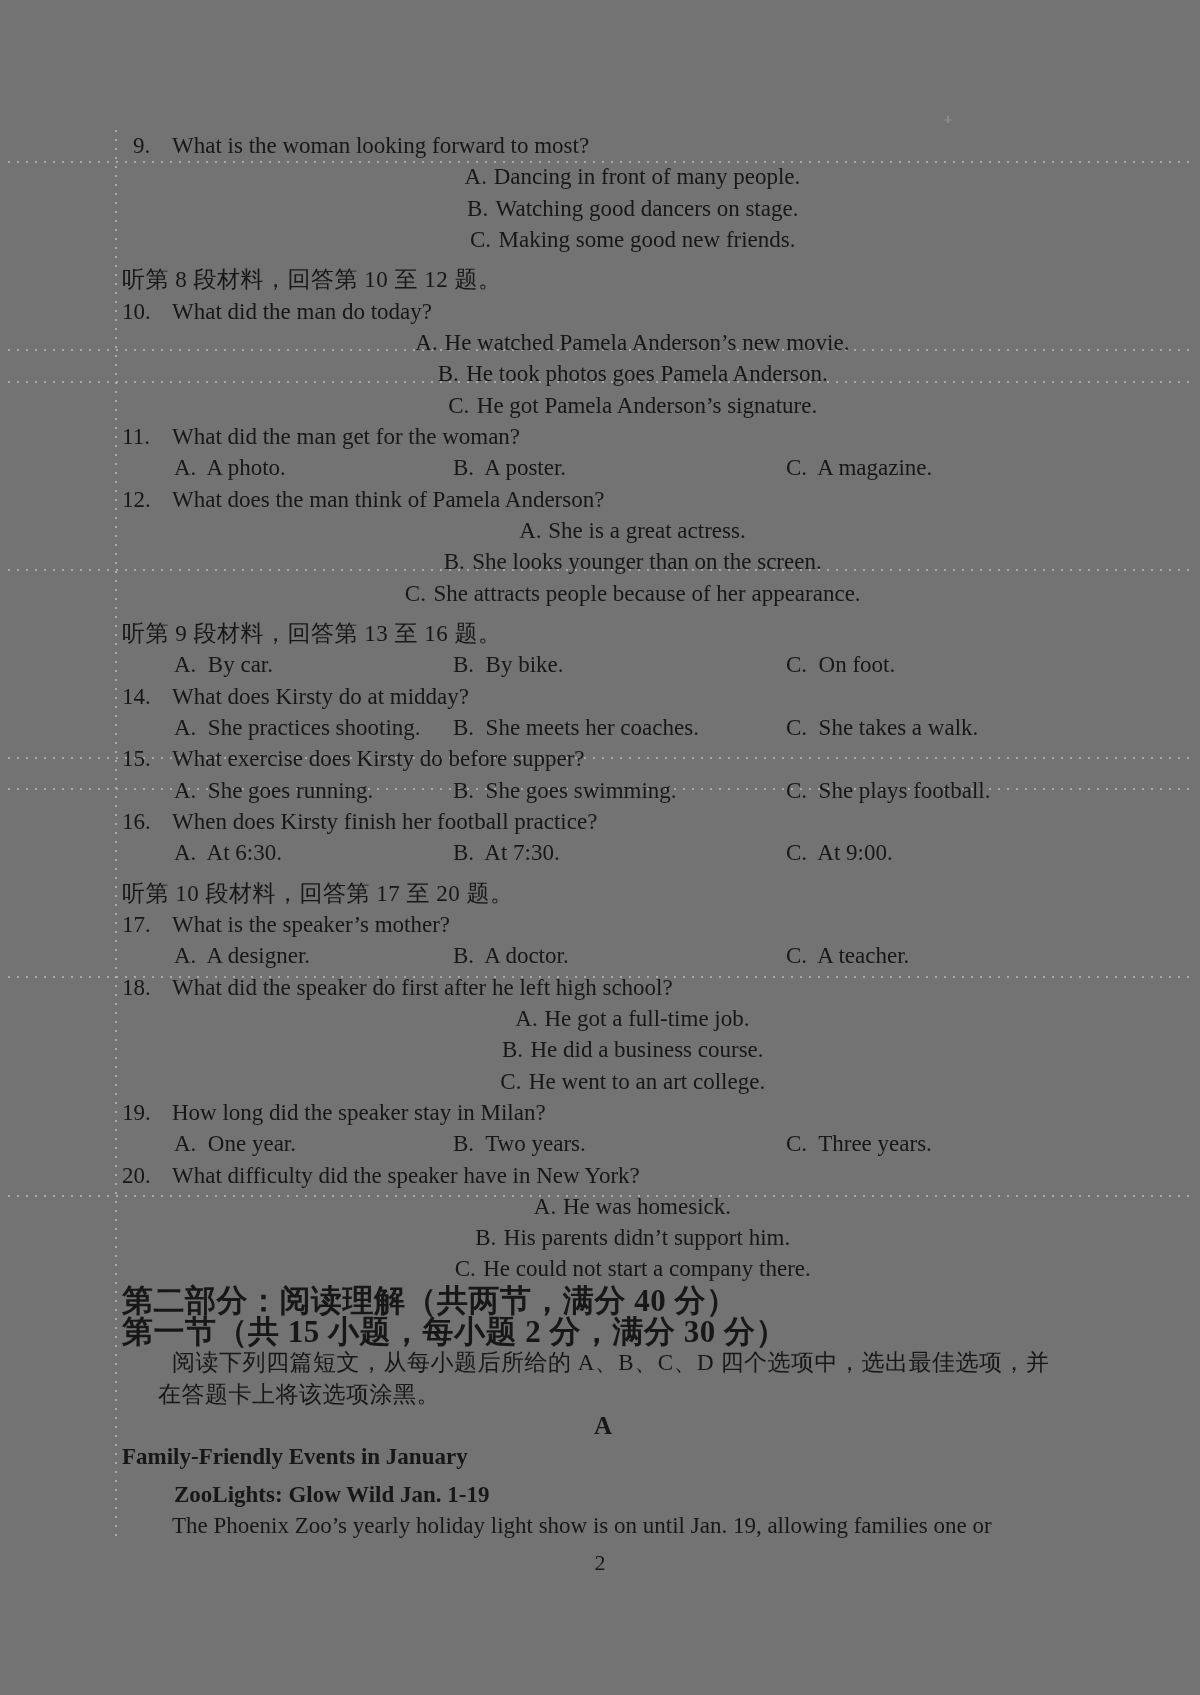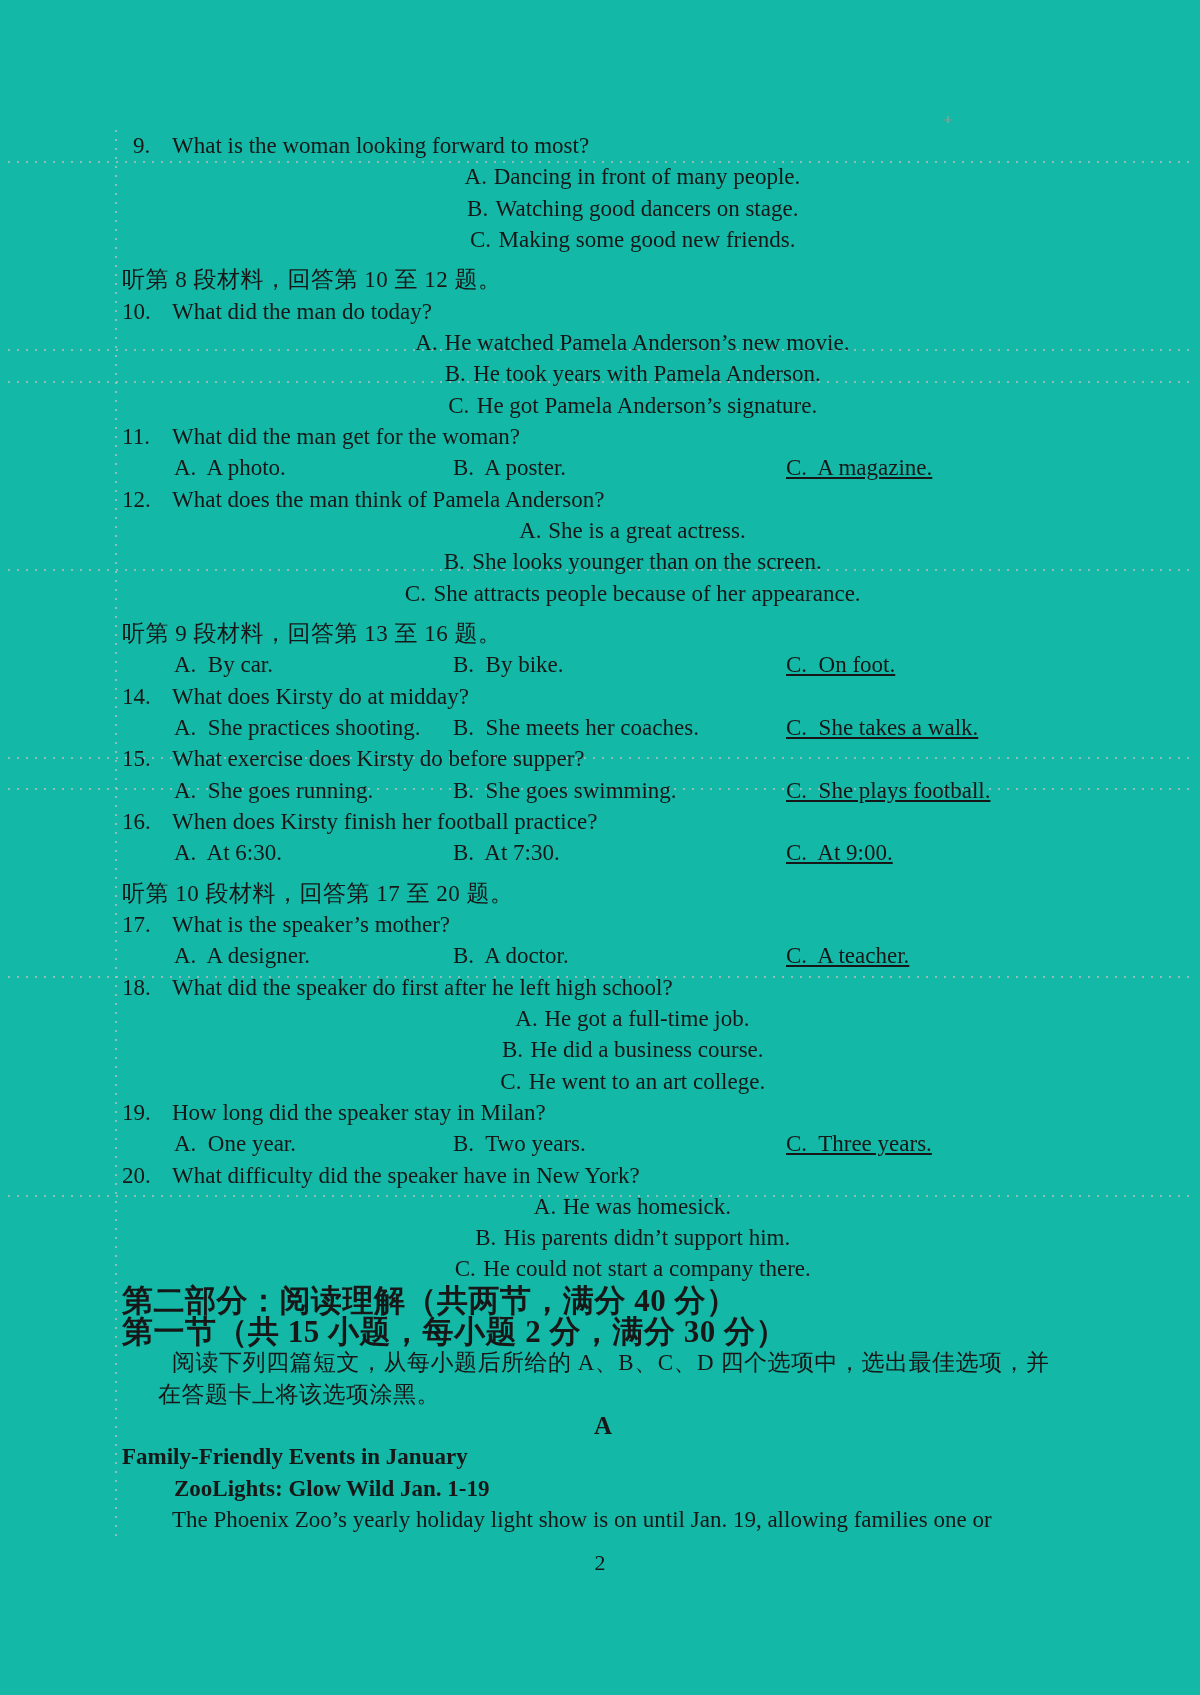--- a/index.html
+++ b/index.html
@@ -1,44 +1,44 @@
 <!DOCTYPE html>
 <html><head>
 <meta charset="utf-8">
 <style>
   html,body{margin:0;padding:0;background:#ffffff;}
   .page{
     position:relative;
     width:1200px;height:1695px;
-    background:#14b8a6;
+    background:#737373;
     font-family:"Liberation Serif","DejaVu Serif",serif;
     color:#171717;
     overflow:hidden;
   }
   .content{
     position:absolute;left:122px;top:130px;width:962px;
   }
   .ln{
     height:31.33px;line-height:31.33px;
     font-size:23px;white-space:pre;position:relative;
   }
   .qn{display:inline-block;min-width:50px;}
   .qn.single{padding-left:11px;min-width:39px;}
   .ol{display:inline-block;min-width:36px;}
   .opt{padding-left:52px;text-align:center;}
   .mat{letter-spacing:0.5px;margin-top:9px;}
   .opt3 .colA{position:absolute;left:52px;top:0;}
   .opt3 .colB{position:absolute;left:331px;top:0;}
-  .opt3 .colC{position:absolute;left:664px;top:0;text-decoration:underline;}
+  .opt3 .colC{position:absolute;left:664px;top:0;}
   .part-header{font-weight:bold;font-size:31px;letter-spacing:0.5px;}
   .instr1{padding-left:50px;letter-spacing:0.5px;}
   .instr2{letter-spacing:0.5px;margin-left:36px;}
   .passage-label{text-align:center;font-weight:bold;font-size:25px;}
   .passage-title{font-weight:bold;}
-  .event-heading{font-weight:bold;padding-left:52px;}
+  .event-heading{font-weight:bold;padding-left:52px;margin-top:6px;}
   .body-indent{padding-left:50px;}
   .page-number{
     position:absolute;left:0;top:1550px;width:1200px;
     text-align:center;font-size:22px;line-height:26px;
   }
   
   .hrule{
     position:absolute;left:8px;width:1184px;height:2px;
     background:repeating-linear-gradient(to right,#bdbdbd 0 1.6px,transparent 1.6px 9px);
     opacity:.75;
@@ -73,21 +73,21 @@
   <div class="content">
 
     <div class="ln q"><span class="qn single">9.</span><span>What is the woman looking forward to most?</span></div>
     <div class="ln opt"><span class="ol">A.</span><span>Dancing in front of many people.</span></div>
     <div class="ln opt"><span class="ol">B.</span><span>Watching good dancers on stage.</span></div>
     <div class="ln opt"><span class="ol">C.</span><span>Making some good new friends.</span></div>
     <div class="ln mat">听第 8 段材料，回答第 10 至 12 题。</div>
 
     <div class="ln q"><span class="qn">10.</span><span>What did the man do today?</span></div>
     <div class="ln opt"><span class="ol">A.</span><span>He watched Pamela Anderson’s new movie.</span></div>
-    <div class="ln opt"><span class="ol">B.</span><span>He took years with Pamela Anderson.</span></div>
+    <div class="ln opt"><span class="ol">B.</span><span>He took photos goes Pamela Anderson.</span></div>
     <div class="ln opt"><span class="ol">C.</span><span>He got Pamela Anderson’s signature.</span></div>
 
     <div class="ln q"><span class="qn">11.</span><span>What did the man get for the woman?</span></div>
     <div class="ln opt3"><span class="colA">A.  A photo.</span><span class="colB">B.  A poster.</span><span class="colC">C.  A magazine.</span></div>
 
     <div class="ln q"><span class="qn">12.</span><span>What does the man think of Pamela Anderson?</span></div>
     <div class="ln opt"><span class="ol">A.</span><span>She is a great actress.</span></div>
     <div class="ln opt"><span class="ol">B.</span><span>She looks younger than on the screen.</span></div>
     <div class="ln opt"><span class="ol">C.</span><span>She attracts people because of her appearance.</span></div>
     <div class="ln mat">听第 9 段材料，回答第 13 至 16 题。</div>

